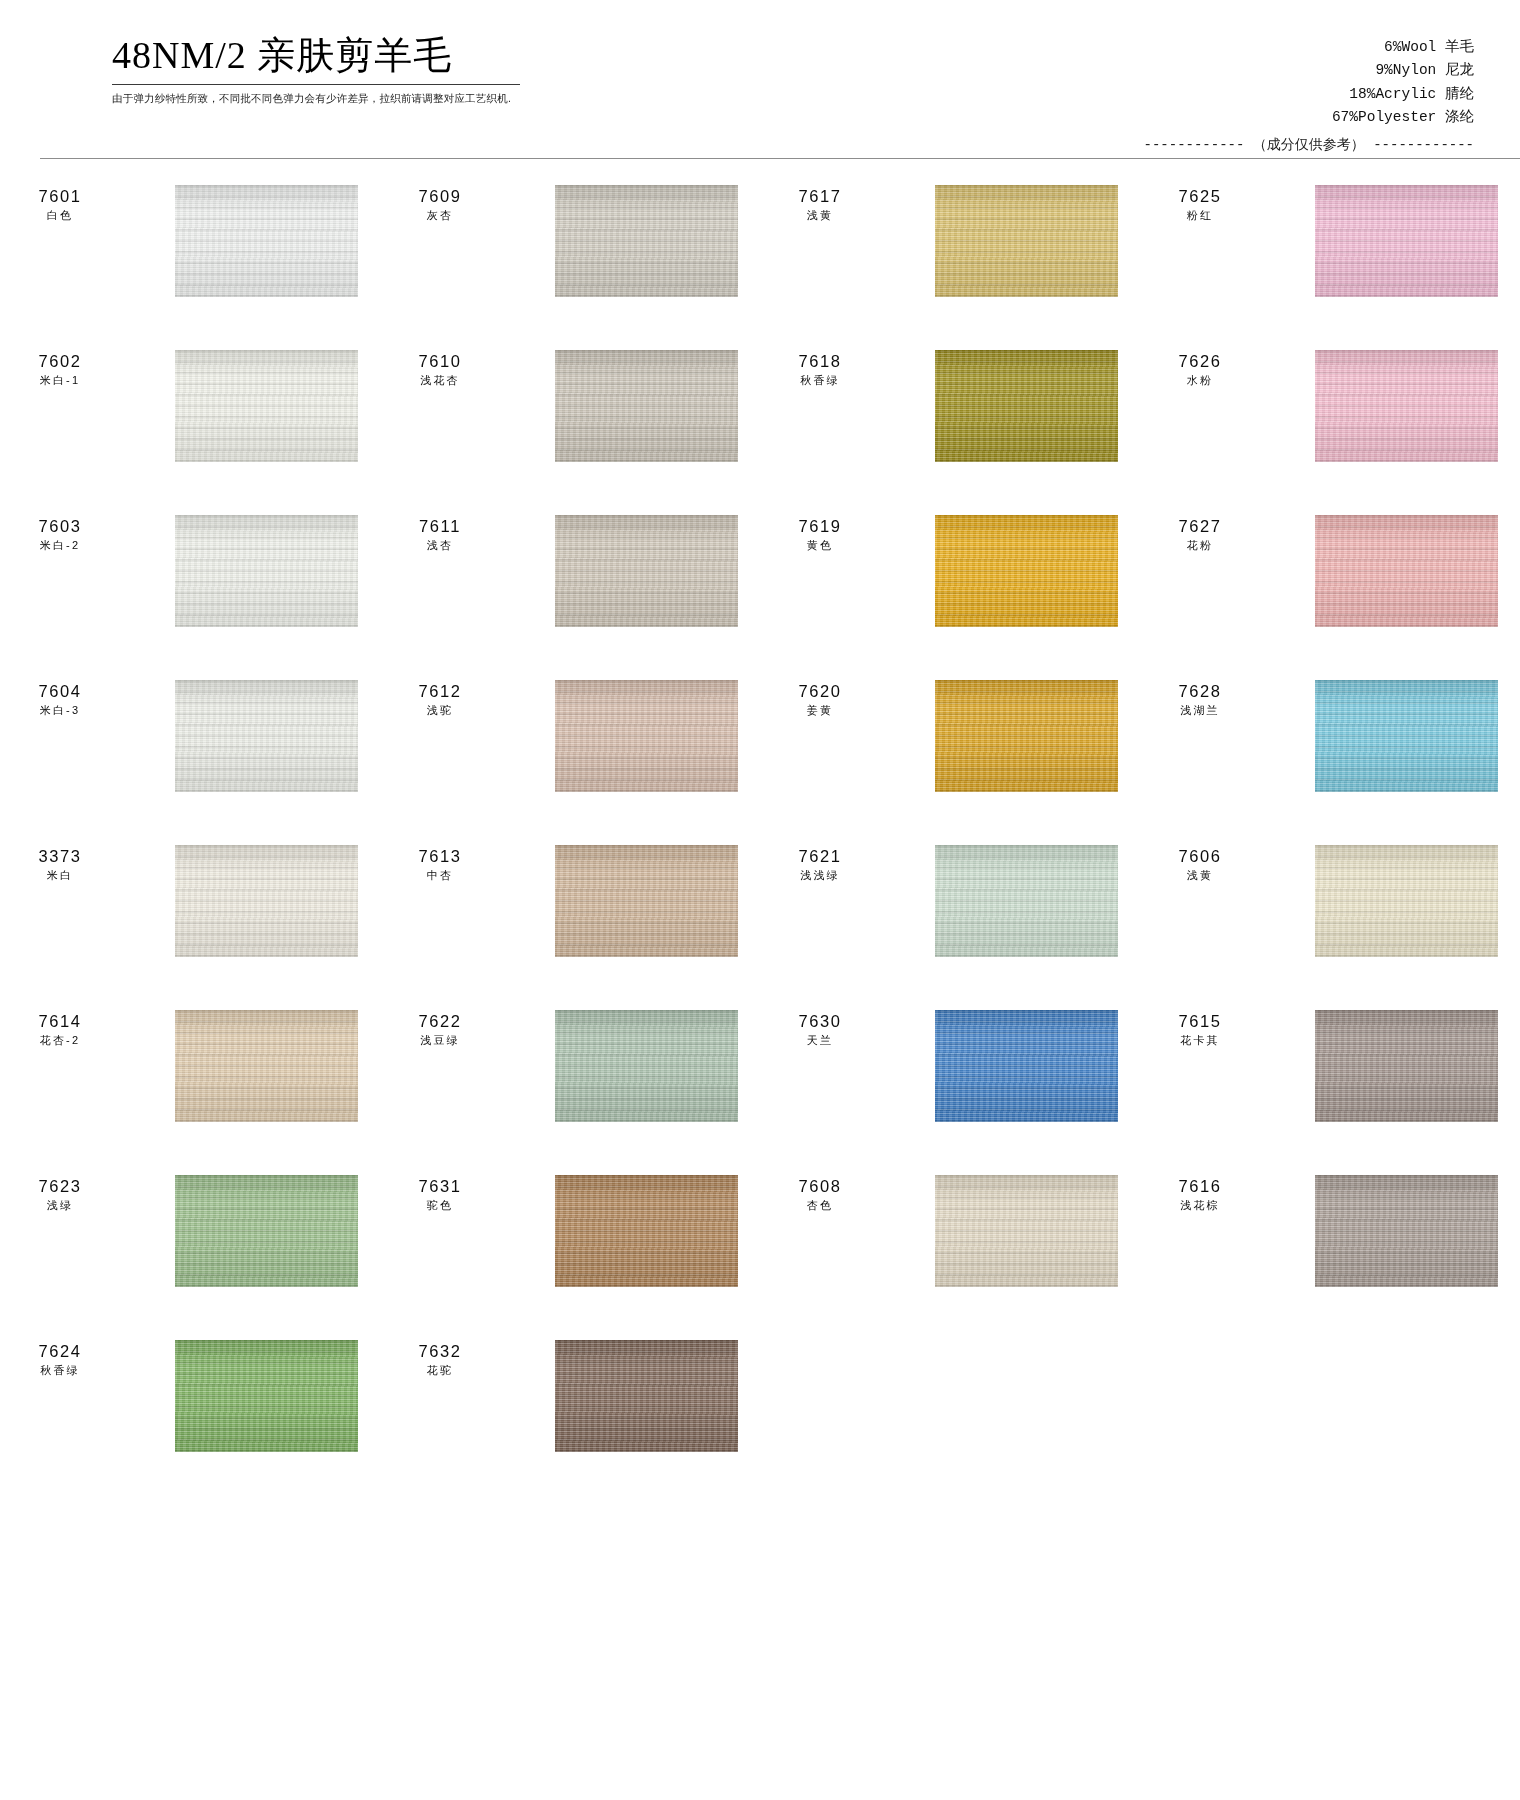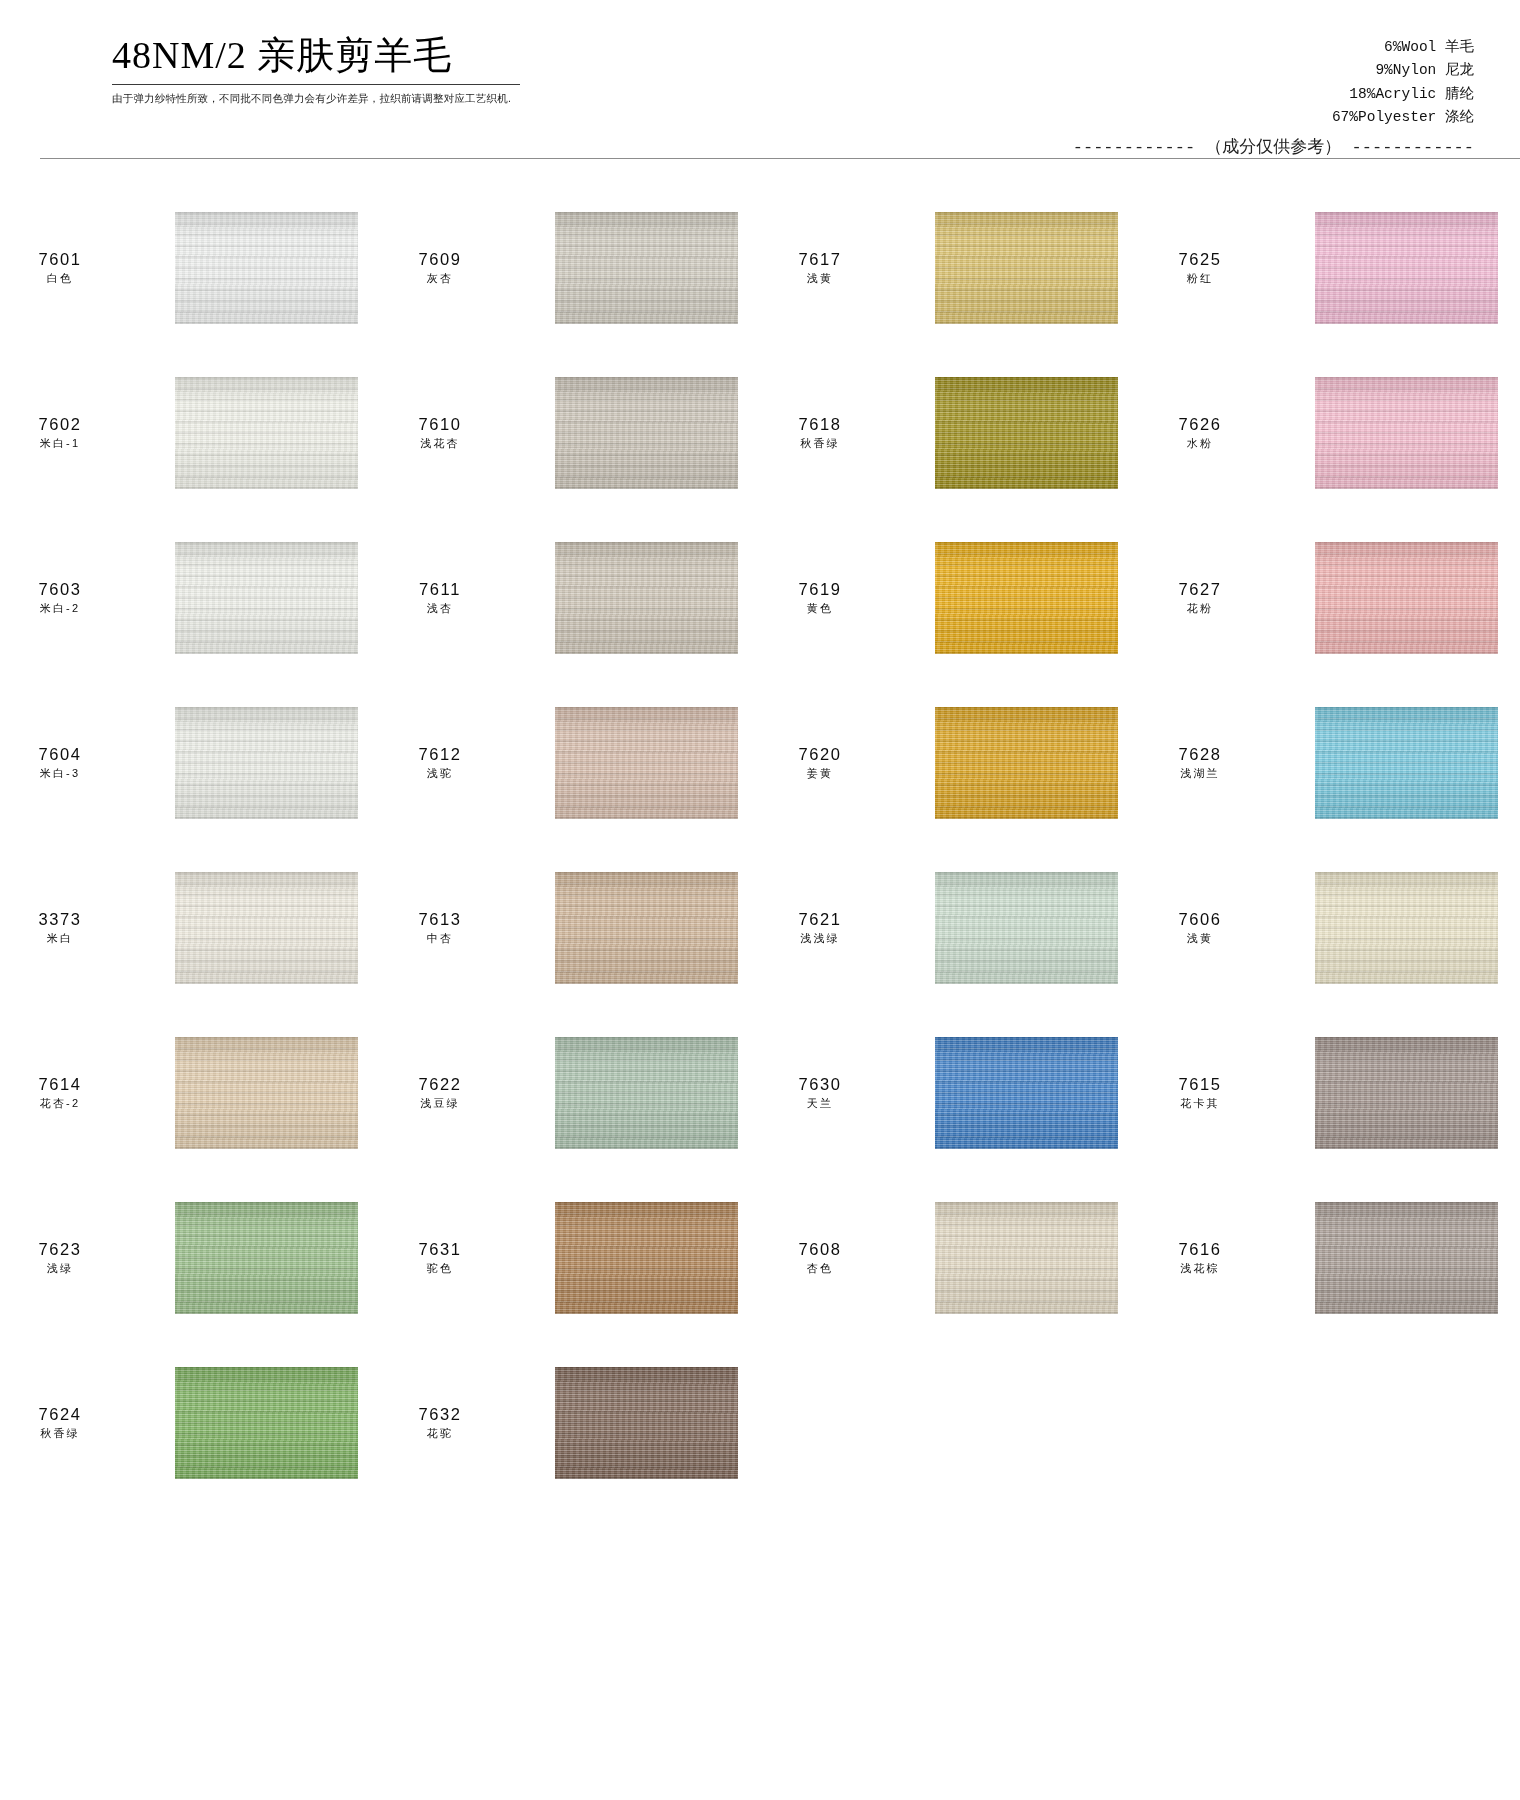--- a/index.html
+++ b/index.html
@@ -24,36 +24,36 @@
     white-space:nowrap;
   }
 
   .comp-block{
     position:absolute;right:86px;top:36px;text-align:right;
     font-family:"Liberation Mono","DejaVu Sans Mono",monospace;
     font-size:14.5px;color:#111;line-height:1.62;
   }
   .comp-line{white-space:nowrap;}
   .comp-note{
-    margin-top:4px;font-size:17px;color:#222;white-space:nowrap;
+    margin-top:4px;font-size:14px;color:#222;white-space:nowrap;
     font-family:"Liberation Mono","DejaVu Sans Mono",monospace;
     text-align:right;
   }
   .divider{
     position:absolute;left:0;top:158px;width:1520px;
     border-top:1px solid #8d8d8d;
   }
 
   
   .grid{
     position:absolute;left:0;top:185px;width:1520px;
     display:grid;grid-template-columns:repeat(4,380px);
     grid-auto-rows:165px;
   }
-  .cell{position:relative;display:flex;align-items:center;height:165px;gap:43px;}
+  .cell{position:relative;display:flex;height:165px;gap:43px;}
   .label{
     width:100px;margin-left:10px;text-align:center;
     line-height:1.42;white-space:nowrap;flex:0 0 auto;
   }
   .code{font-size:16.5px;letter-spacing:1.6px;color:#0d0d0d;}
   .cname{font-size:11px;letter-spacing:2.2px;color:#0d0d0d;}
   .swatch{
     flex:0 0 auto;width:183px;height:112px;margin-left:22px;
     position:relative;overflow:hidden;
   }

